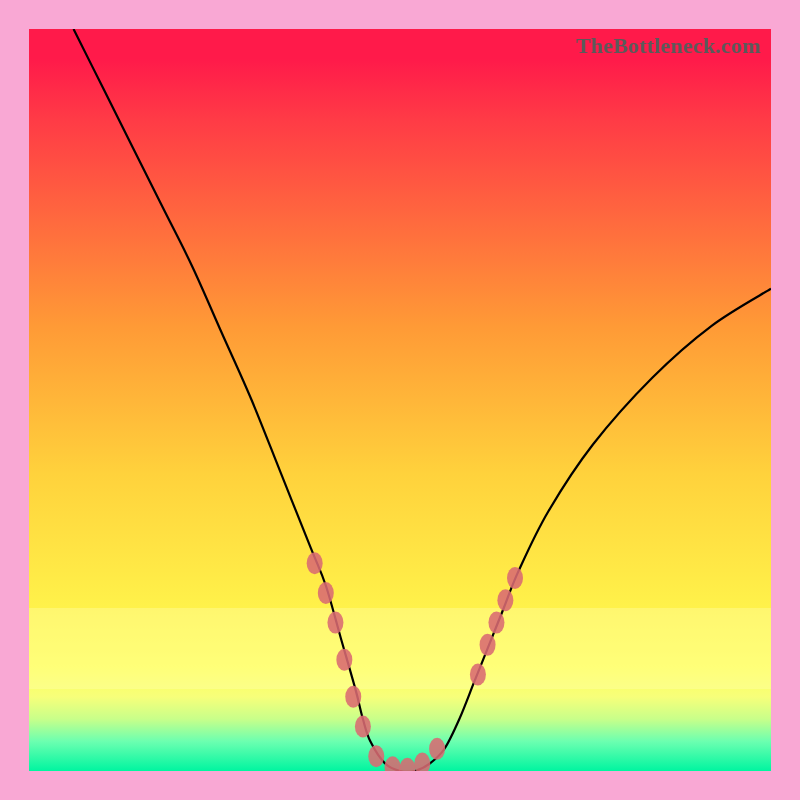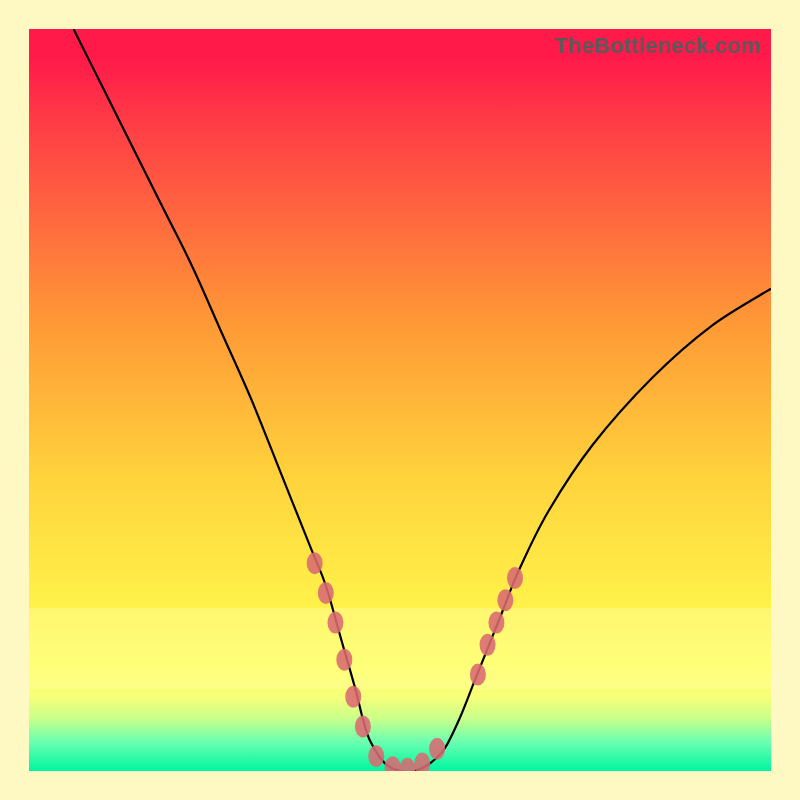--- a/index.html
+++ b/index.html
@@ -10,21 +10,22 @@
     overflow: hidden;
     background: #000;
     font-family: Arial, Helvetica, sans-serif;
   }
   .frame {
     position: absolute;
     top: 0;
     left: 0;
     width: 800px;
     height: 800px;
-    background: #fef9c3;
+    background: #f9a8d4;
+    font-family: Liberation Serif, serif;
   }
   .plot {
     position: absolute;
     top: 29px;
     left: 29px;
     width: 742px;
     height: 742px;
     overflow: hidden;
   }
   .gradient {

